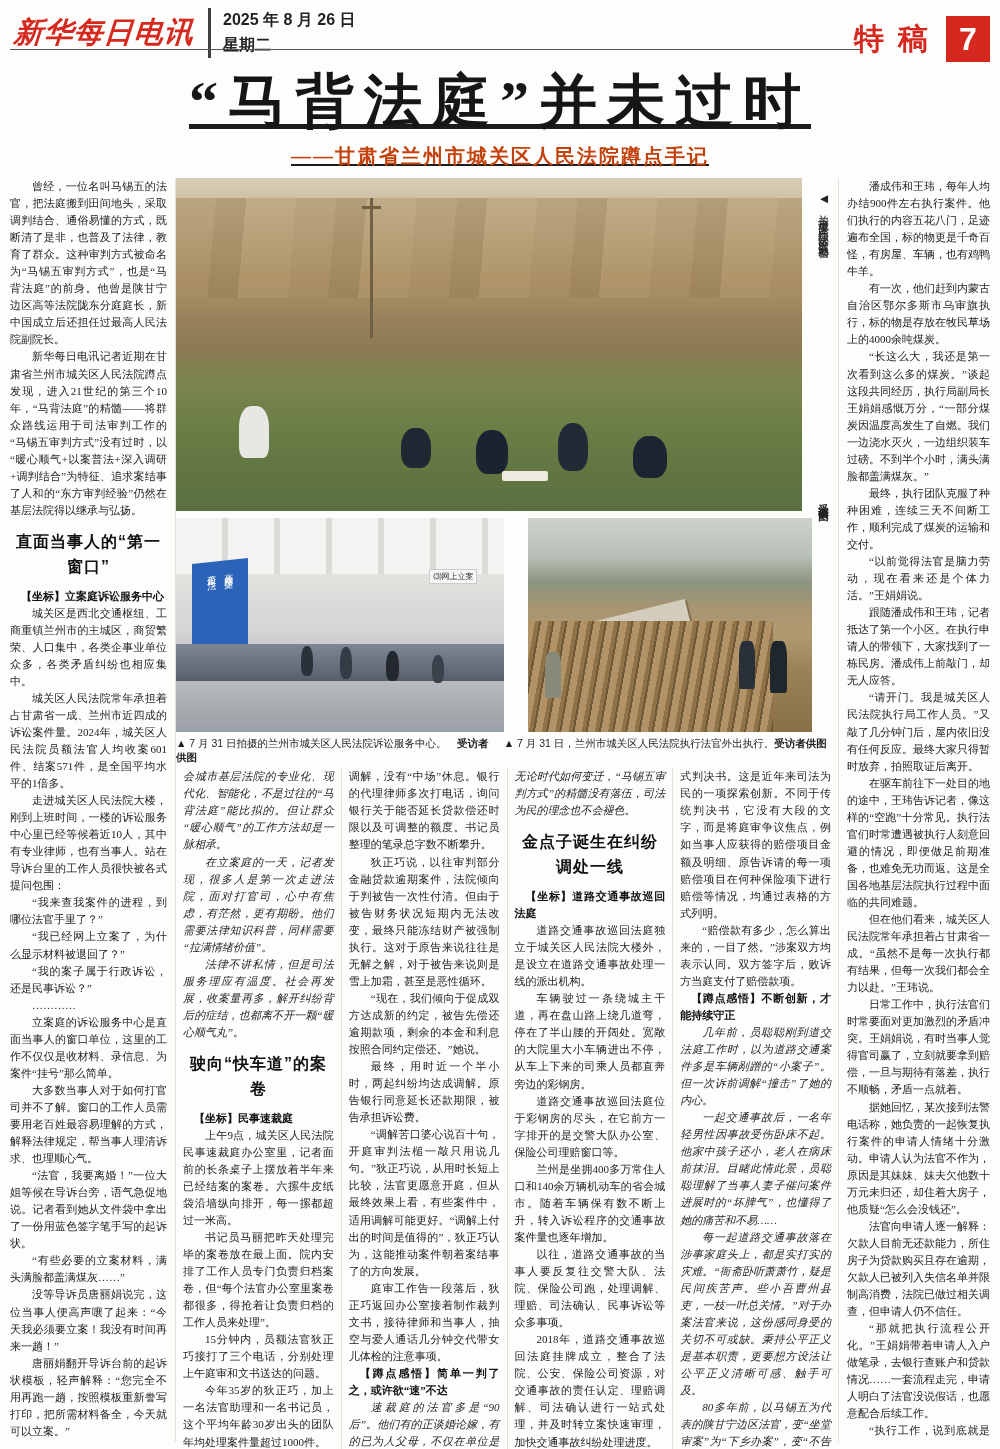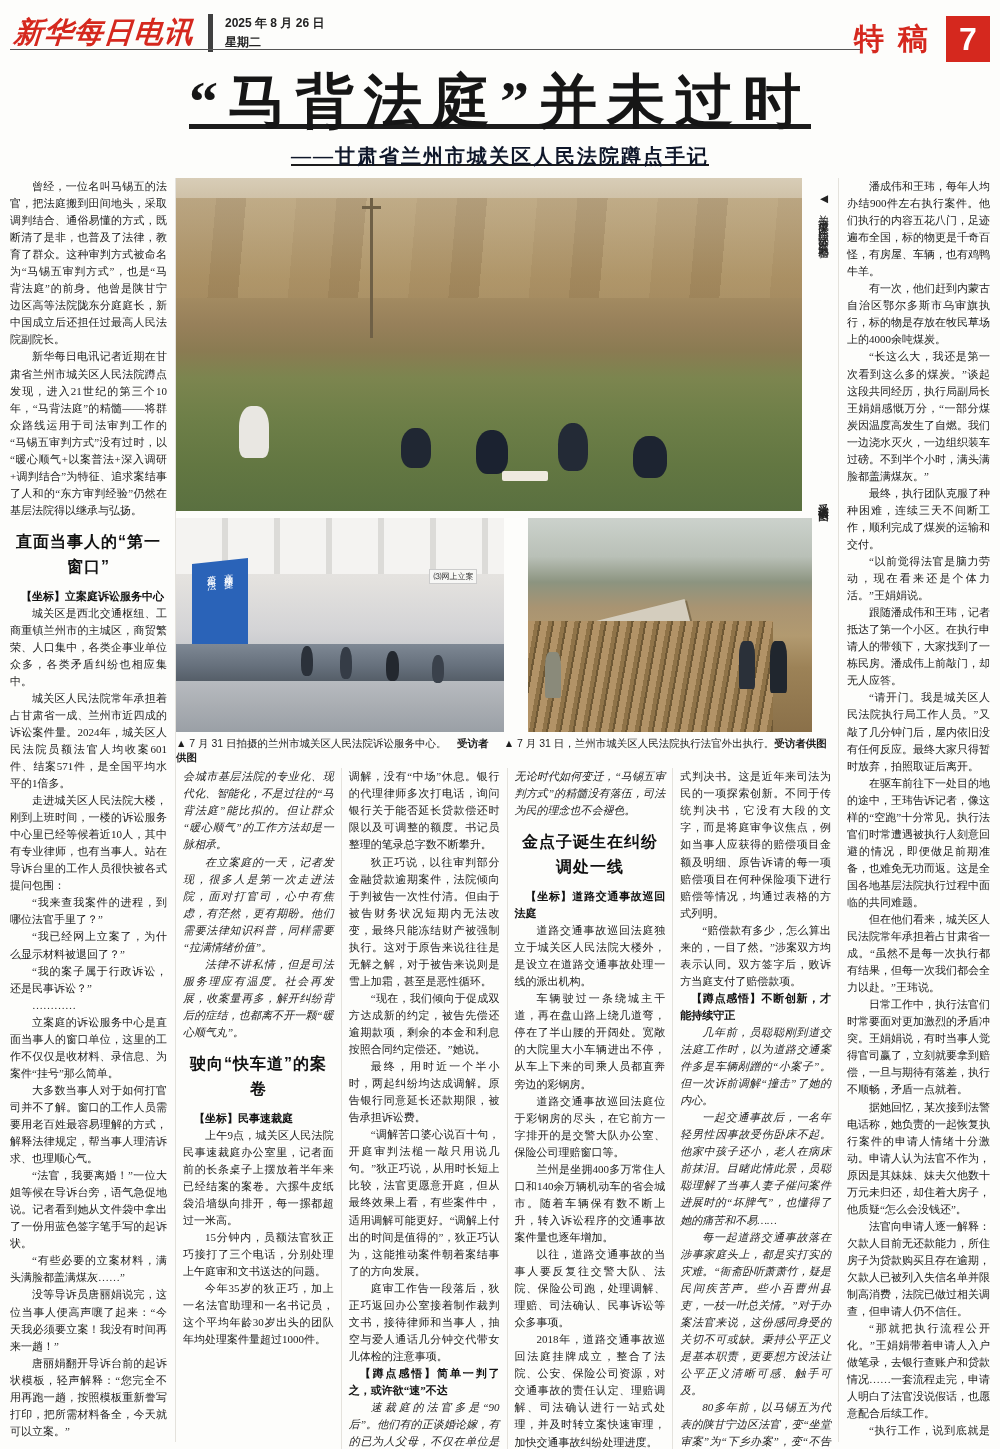--- a/index.html
+++ b/index.html
@@ -7,30 +7,30 @@
   .page {
     width:1000px; height:1449px; margin:0 auto; position:relative;
     background:#fefefdf5; background-color:#fdfdfb; overflow:hidden;
     font-family:"Liberation Serif","DejaVu Serif",serif; color:#1c1c1c;
   }
   
   .hdr { height:58px; position:relative; padding:8px 10px 0 14px; display:flex; align-items:center; }
   .hdr-rule { position:absolute; left:10px; right:140px; bottom:8px; height:1px; background:#555; }
   .logo { color:#d5281e; font-size:29px; font-weight:900; font-style:italic; letter-spacing:1px;
           transform:skewX(-4deg); white-space:nowrap; }
-  .dateblock { margin-left:14px; padding-left:12px; border-left:5px solid #404040; font-size:12px;
+  .dateblock { margin-left:14px; padding-left:12px; border-left:3px solid #404040; font-size:16px;
                font-weight:bold; line-height:1.55; font-family:"Liberation Sans",sans-serif; color:#222; }
   .hdr-right { margin-left:auto; display:flex; align-items:center;margin-top:12px; }
   .section-name { color:#d5281e; font-size:30px; font-weight:900; letter-spacing:14px; margin-right:4px; }
   .pagenum { width:44px; height:46px; background:#d5281e; color:#fff; font-size:32px; font-weight:900;
              display:flex; align-items:center; justify-content:center; font-family:"Liberation Sans",sans-serif; }
   
   .headline { text-align:center; padding-top:14px; height:114px;text-decoration:underline; }
   .headline h1 { font-size:58px; font-weight:900; letter-spacing:10px; color:#161616; line-height:1.05; }
-  .headline h3 { font-size:20px; font-weight:bold; letter-spacing:2px; margin-top:10px; color:#0f172a; }
+  .headline h3 { font-size:20px; font-weight:bold; letter-spacing:2px; margin-top:10px; color:#c2410c; }
   
   .bodygrid { display:flex; padding:6px 10px 0 10px; height:1270px; }
   .col { font-size:11px; line-height:1.55; text-align:justify; overflow:hidden; word-break:break-all; }
   .col1 { width:166px; padding-right:8px; border-right:1px solid #e4e2dc; }
   .col6 { width:152px; padding-left:8px; border-left:1px solid #e4e2dc; }
   .mid { flex:1; display:flex; flex-direction:column; min-width:0; }
   .midcols { flex:1; display:flex; margin-top:4px; }
   .midcols .col { flex:1; padding:0 7px; }
   .midcols .col + .col { border-left:1px solid #e4e2dc; }
   .p { text-indent:2em; }
@@ -171,20 +171,21 @@
         </div>
       </div>
       <div class="midcols">
         <div class="col">
             <p class="p deck noind">会城市基层法院的专业化、现代化、智能化，不是过往的“马背法庭”能比拟的。但让群众“暖心顺气”的工作方法却是一脉相承。</p>
             <p class="p deck">在立案庭的一天，记者发现，很多人是第一次走进法院，面对打官司，心中有焦虑，有茫然，更有期盼。他们需要法律知识科普，同样需要“拉满情绪价值”。</p>
             <p class="p deck">法律不讲私情，但是司法服务理应有温度。社会再发展，收案量再多，解开纠纷背后的症结，也都离不开一颗“暖心顺气丸”。</p>
             <h2 class="sec">驶向“快车道”的案卷</h2>
             <p class="sub">【坐标】民事速裁庭</p>
             <p class="p">上午9点，城关区人民法院民事速裁庭办公室里，记者面前的长条桌子上摆放着半年来已经结案的案卷。六摞牛皮纸袋沿墙纵向排开，每一摞都超过一米高。</p>
+            <p class="p">书记员马丽把昨天处理完毕的案卷放在最上面。院内安排了工作人员专门负责归档案卷，但“每个法官办公室里案卷都很多，得抢着让负责归档的工作人员来处理”。</p>
             <p class="p">15分钟内，员额法官狄正巧接打了三个电话，分别处理上午庭审和文书送达的问题。</p>
             <p class="p">今年35岁的狄正巧，加上一名法官助理和一名书记员，这个平均年龄30岁出头的团队年均处理案件量超过1000件。</p>
           </div>
         <div class="col">
             <p class="p noind">调解，没有“中场”休息。银行的代理律师多次打电话，询问银行关于能否延长贷款偿还时限以及可调整的额度。书记员整理的笔录总字数不断攀升。</p>
             <p class="p">狄正巧说，以往审判部分金融贷款逾期案件，法院倾向于判被告一次性付清。但由于被告财务状况短期内无法改变，最终只能冻结财产被强制执行。这对于原告来说往往是无解之解，对于被告来说则是雪上加霜，甚至是恶性循环。</p>
             <p class="p">“现在，我们倾向于促成双方达成新的约定，被告先偿还逾期款项，剩余的本金和利息按照合同约定偿还。”她说。</p>
             <p class="p">最终，用时近一个半小时，两起纠纷均达成调解。原告银行同意延长还款期限，被告承担诉讼费。</p>
             <p class="p">“调解苦口婆心说百十句，开庭审判法槌一敲只用说几句。”狄正巧说，从用时长短上比较，法官更愿意开庭，但从最终效果上看，有些案件中，适用调解可能更好。“调解上付出的时间是值得的”，狄正巧认为，这能推动案件朝着案结事了的方向发展。</p>
             <p class="p">庭审工作告一段落后，狄正巧返回办公室接着制作裁判文书，接待律师和当事人，抽空与爱人通话几分钟交代带女儿体检的注意事项。</p>

